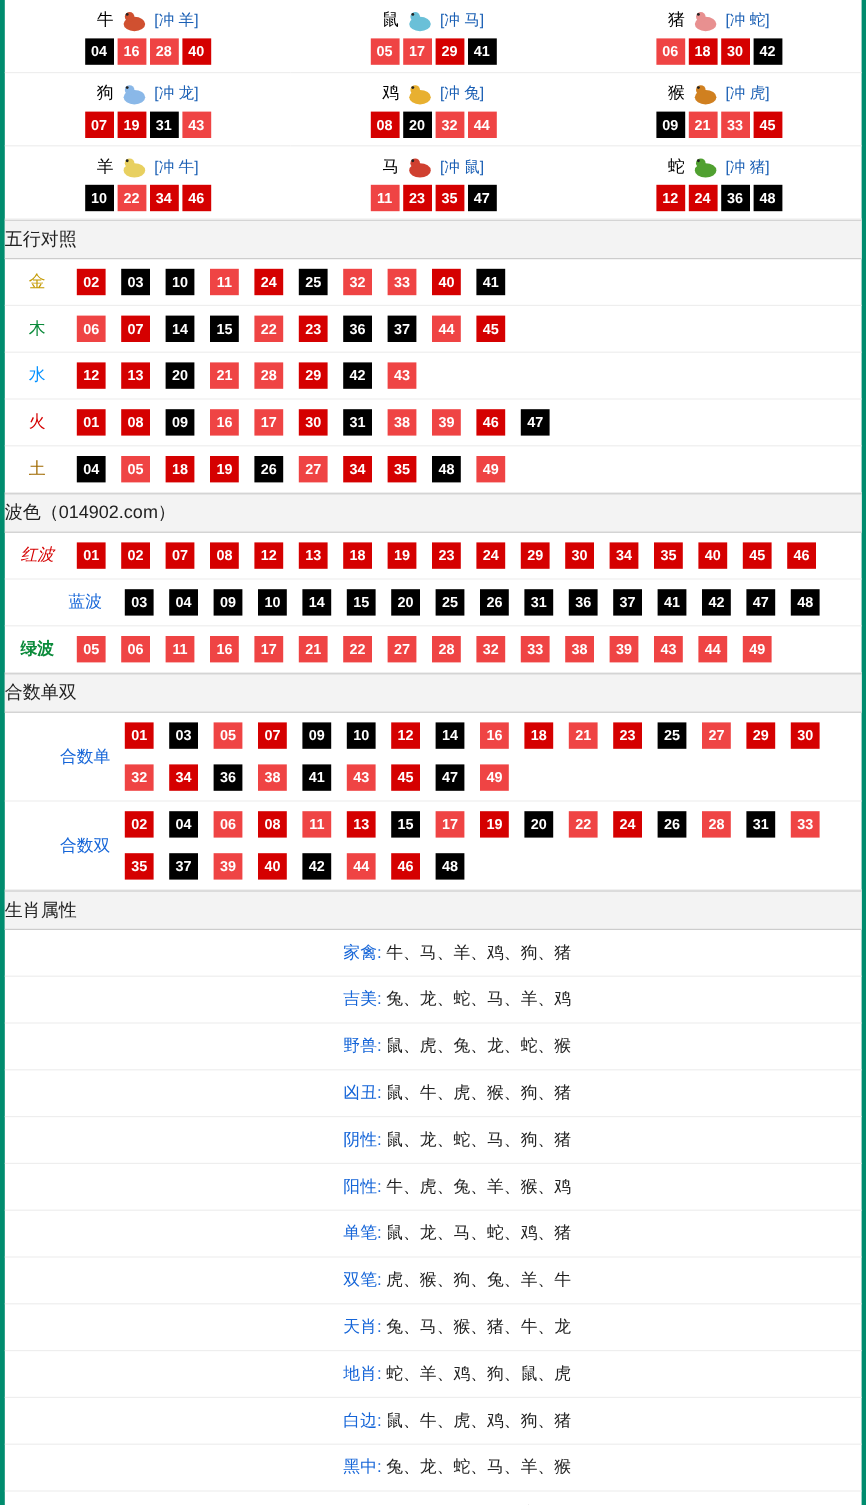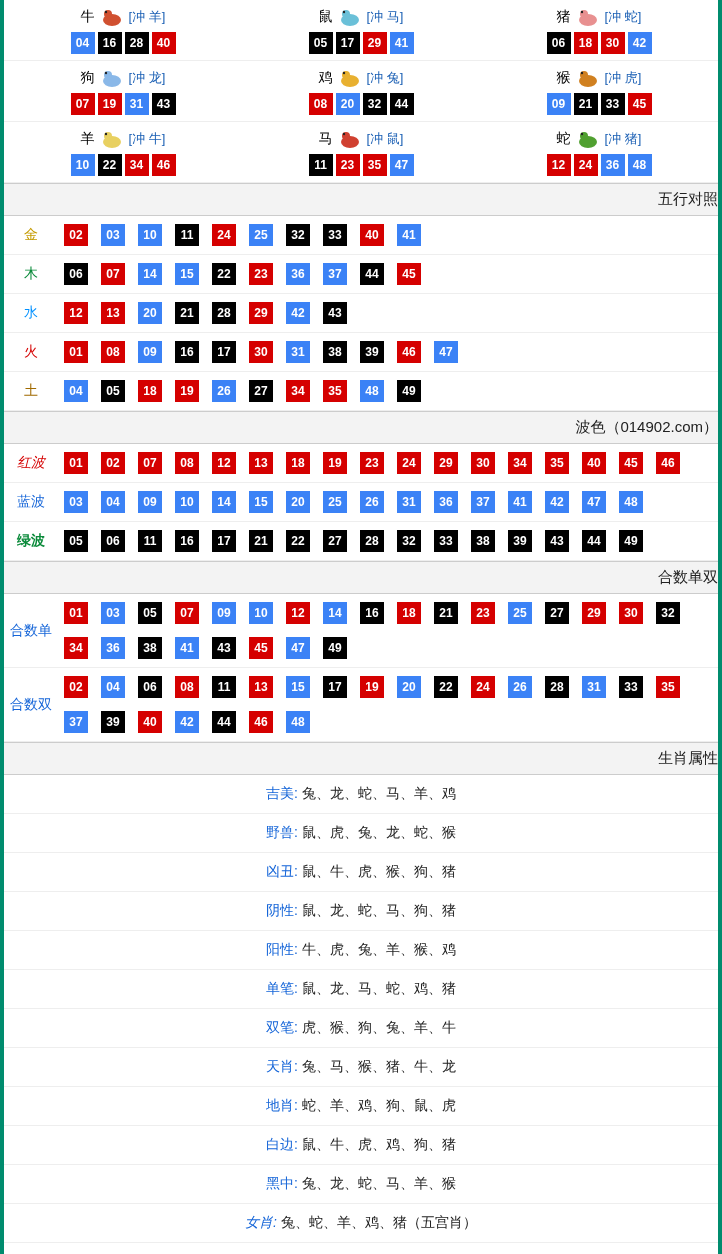--- a/index.html
+++ b/index.html
@@ -10,36 +10,36 @@
   .zodiac-cell { text-align: center; padding: 6px 0; border-bottom: 1px solid #eee; }
   .zodiac-head { display: flex; align-items: center; justify-content: center; gap: 2px; margin-bottom: 4px; }
   .zodiac-name { font-size: 14px; }
   .zodiac-conflict { color: #1a5fb4; font-size: 13px; }
   .zodiac-icon { width: 30px; height: 22px; display: inline-block; position: relative; }
   .zodiac-icon svg { width: 100%; height: 100%; }
   
   .nums { display: inline-flex; gap: 3px; justify-content: center; }
   .num { width: 24px; height: 22px; line-height: 22px; color: #fff; font-size: 12px; text-align: center; font-weight: bold; }
   .red { background: #d50000; }
-  .blue { background: #3b82f6; }
-  .green { background: #000000; }
-  
-  .section-header { background: #f3f3f3; text-align: right; padding: 6px 0; border-top: 1px solid #ccc; border-bottom: 1px solid #ccc; font-size: 15px; color: #222; }
+  .blue { background: #000000; }
+  .green { background: #ef4444; }
+  
+  .section-header { background: #f3f3f3; text-align: left; padding: 6px 0; border-top: 1px solid #ccc; border-bottom: 1px solid #ccc; font-size: 15px; color: #222; }
   
   .table-row { display: flex; align-items: center; border-bottom: 1px solid #eee; }
   .row-label { width: 54px; text-align: center; padding: 8px 0; font-size: 14px; }
   .row-content { flex: 1; padding: 8px 6px; display: flex; flex-wrap: wrap; gap: 13px; }
   
   .gold { color: #c49a00; }
   .wood { color: #0a8a3a; }
   .water { color: #0090ff; }
   .fire { color: #d50000; }
   .earth { color: #a06a00; }
   .redtxt { color: #d50000; font-style: italic; }
-  .bluetxt { color: #1565d8; }
+  .bluetxt { color: #1565d8; margin-left: 40px; }
   .greentxt { color: #0a8a3a; font-weight: bold; }
   
   .attr-row { text-align: center; padding: 10px 0; border-bottom: 1px solid #eee; font-size: 14px; }
   .attr-key { color: #1565d8; }
   .attr-val { color: #222; }
 </style>
 </head>
 <body>
 
 <div class="container">
@@ -377,20 +377,21 @@
           <span class="num blue">42</span>
           <span class="num green">44</span>
           <span class="num red">46</span>
           <span class="num blue">48</span>
         </div>
       </div>
     </div>
 
   <div class="section-header">生肖属性</div>
   <div id="attrs-rows">
+      <div class="attr-row"><span class="attr-key bluetxt">家禽: </span><span class="attr-val">牛、马、羊、鸡、狗、猪</span></div>
       <div class="attr-row"><span class="attr-key bluetxt">吉美: </span><span class="attr-val">兔、龙、蛇、马、羊、鸡</span></div>
       <div class="attr-row"><span class="attr-key bluetxt">野兽: </span><span class="attr-val">鼠、虎、兔、龙、蛇、猴</span></div>
       <div class="attr-row"><span class="attr-key bluetxt">凶丑: </span><span class="attr-val">鼠、牛、虎、猴、狗、猪</span></div>
       <div class="attr-row"><span class="attr-key bluetxt">阴性: </span><span class="attr-val">鼠、龙、蛇、马、狗、猪</span></div>
       <div class="attr-row"><span class="attr-key bluetxt">阳性: </span><span class="attr-val">牛、虎、兔、羊、猴、鸡</span></div>
       <div class="attr-row"><span class="attr-key bluetxt">单笔: </span><span class="attr-val">鼠、龙、马、蛇、鸡、猪</span></div>
       <div class="attr-row"><span class="attr-key bluetxt">双笔: </span><span class="attr-val">虎、猴、狗、兔、羊、牛</span></div>
       <div class="attr-row"><span class="attr-key bluetxt">天肖: </span><span class="attr-val">兔、马、猴、猪、牛、龙</span></div>
       <div class="attr-row"><span class="attr-key bluetxt">地肖: </span><span class="attr-val">蛇、羊、鸡、狗、鼠、虎</span></div>
       <div class="attr-row"><span class="attr-key bluetxt">白边: </span><span class="attr-val">鼠、牛、虎、鸡、狗、猪</span></div>

